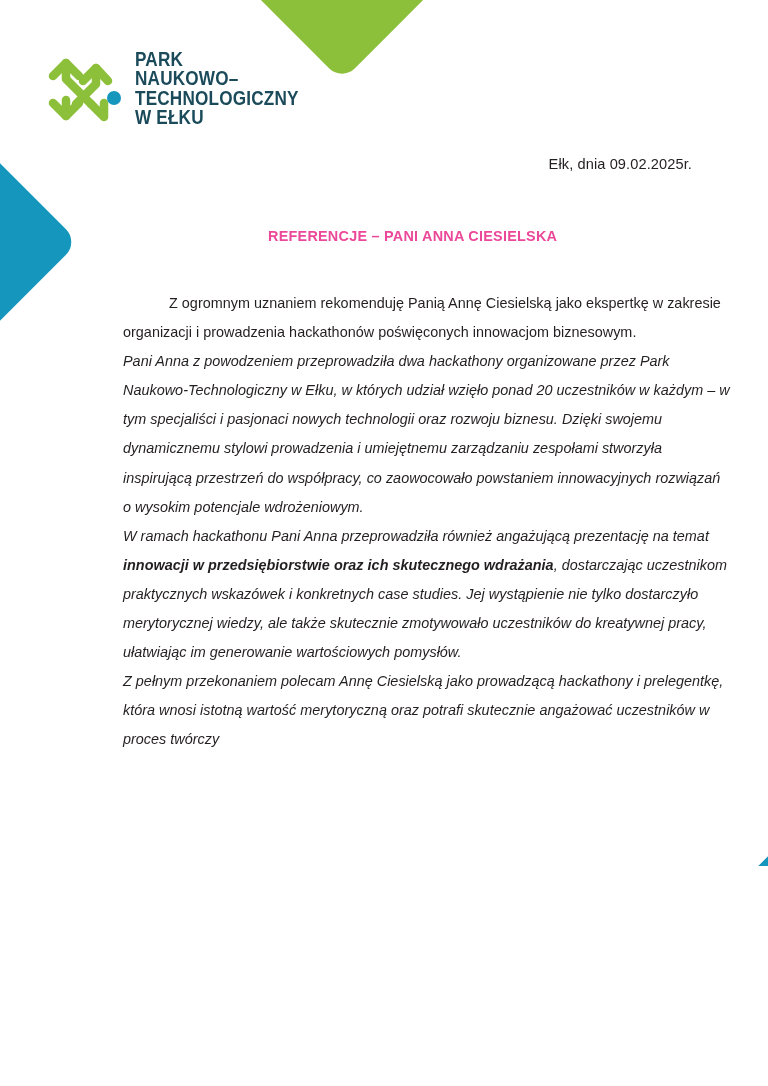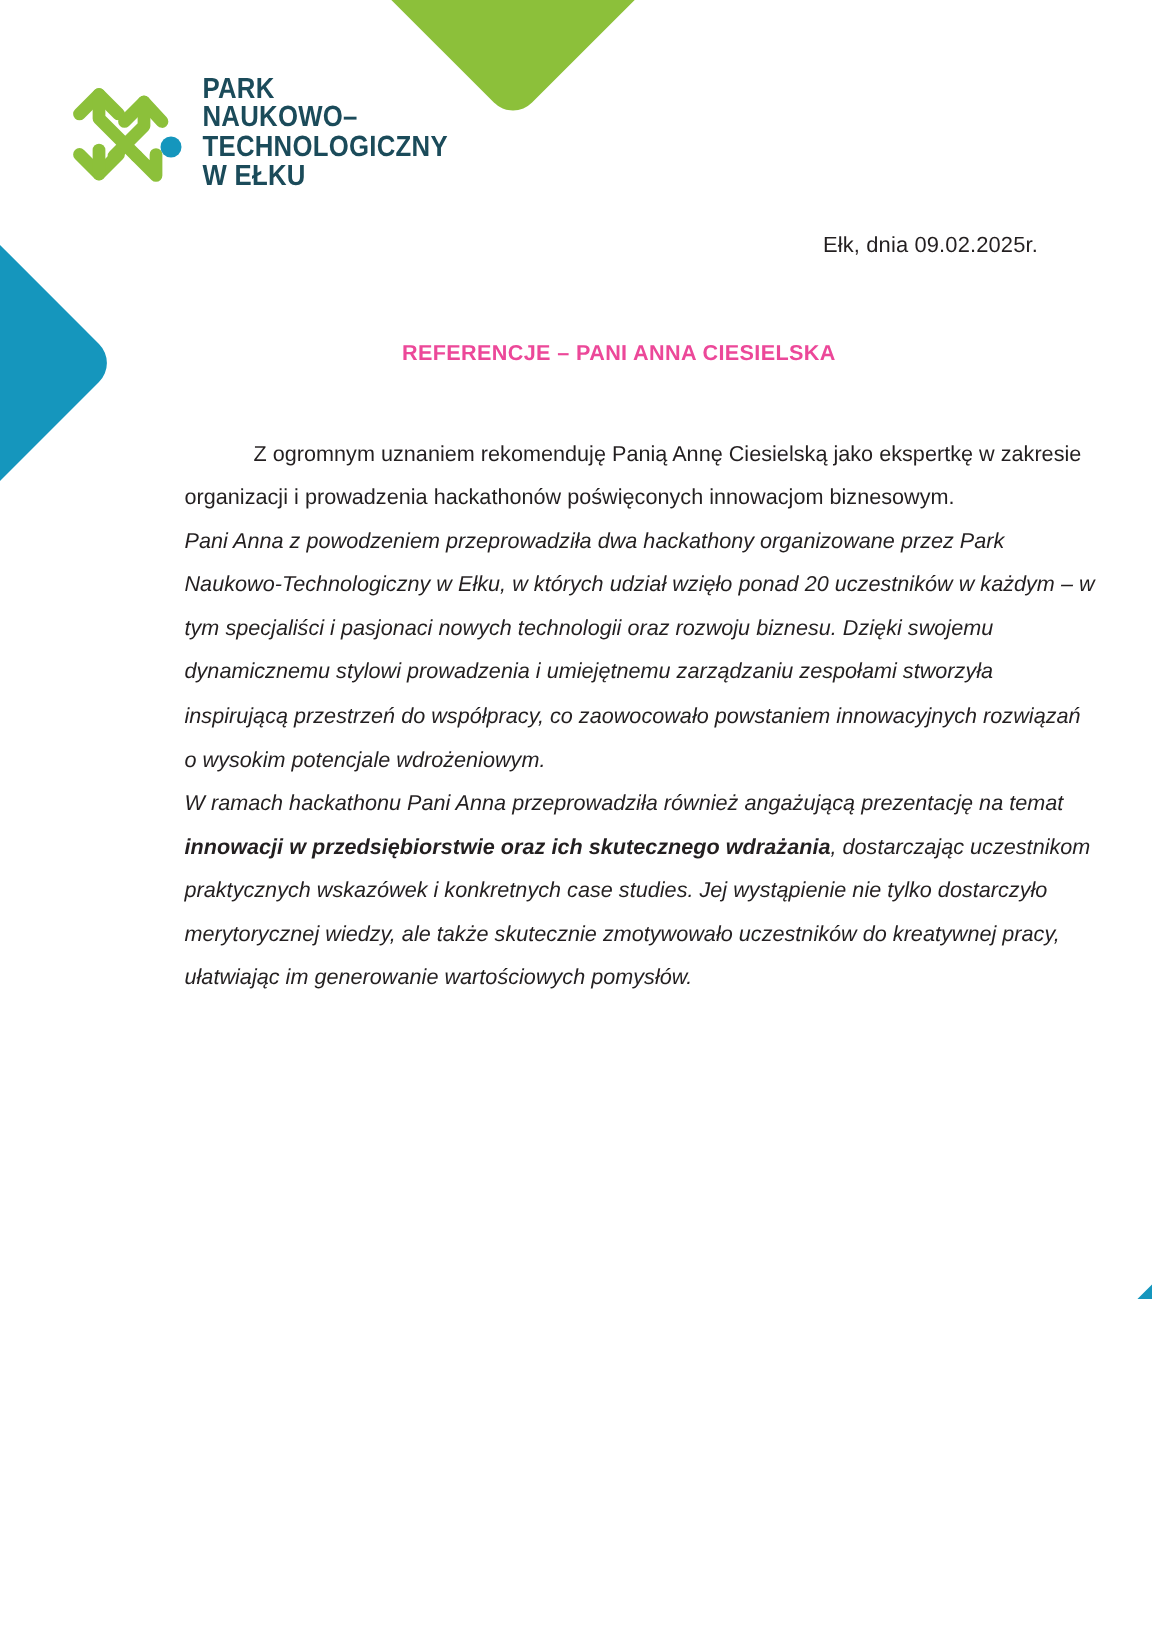--- a/index.html
+++ b/index.html
@@ -218,20 +218,21 @@
   </div>
 
   <div class="date-line">Ełk, dnia 09.02.2025r.</div>
 
   <div class="doc-title">REFERENCJE – PANI ANNA CIESIELSKA</div>
 
   <div class="content">
     <p class="para indent">Z ogromnym uznaniem rekomenduję Panią Annę Ciesielską jako ekspertkę w zakresie organizacji i prowadzenia hackathonów poświęconych innowacjom biznesowym.</p>
     <p class="para">Pani Anna z powodzeniem przeprowadziła dwa hackathony organizowane przez Park Naukowo-Technologiczny w Ełku, w których udział wzięło ponad 20 uczestników w każdym – w tym specjaliści i pasjonaci nowych technologii oraz rozwoju biznesu. Dzięki swojemu dynamicznemu stylowi prowadzenia i umiejętnemu zarządzaniu zespołami stworzyła inspirującą przestrzeń do współpracy, co zaowocowało powstaniem innowacyjnych rozwiązań o wysokim potencjale wdrożeniowym.</p>
     <p class="para"><span>W ramach hackathonu Pani Anna przeprowadziła również angażującą prezentację na temat </span><b>innowacji w przedsiębiorstwie oraz ich skutecznego wdrażania</b><span>, dostarczając uczestnikom praktycznych wskazówek i konkretnych case studies. Jej wystąpienie nie tylko dostarczyło merytorycznej wiedzy, ale także skutecznie zmotywowało uczestników do kreatywnej pracy, ułatwiając im generowanie wartościowych pomysłów.</span></p>
+    <p class="para">Z pełnym przekonaniem polecam Annę Ciesielską jako prowadzącą hackathony i prelegentkę, która wnosi istotną wartość merytoryczną oraz potrafi skutecznie angażować uczestników w proces twórczy</p>
   </div>
 
   <div class="signature">
     <svg viewBox="0 0 200 130">
       <g fill="none" stroke="#3D6FAF" stroke-opacity="0.85" stroke-linecap="round" stroke-linejoin="round">
         <path d="M30 126 C34 104 38 84 43 63 C47 46 52 30 58 18 C60 14 62 12 63 14 C64 17 62 26 60 38 C56 58 50 84 46 104" stroke-width="2.2"></path>
         <path d="M36 122 C40 100 45 76 51 55 C55 40 60 26 65 17" stroke-width="1.6"></path>
         <path d="M46 96 C52 84 58 76 64 74 C69 72 71 76 69 82 C67 88 62 92 58 90 C55 89 56 84 60 80 C66 74 74 70 80 72 C84 73 84 78 81 83 C78 88 73 90 70 88" stroke-width="2.2"></path>
         <path d="M80 80 C86 74 92 70 96 72 C99 74 97 80 93 85 C90 89 88 90 87 88 C86 85 90 79 96 75 C101 72 106 72 108 76" stroke-width="2.2"></path>
         <path d="M106 86 C110 76 114 66 118 58 C121 52 124 48 126 49 C128 51 126 58 122 66 C118 74 114 80 112 84 C110 88 111 90 114 88 C118 85 122 78 126 72" stroke-width="2.2"></path>

